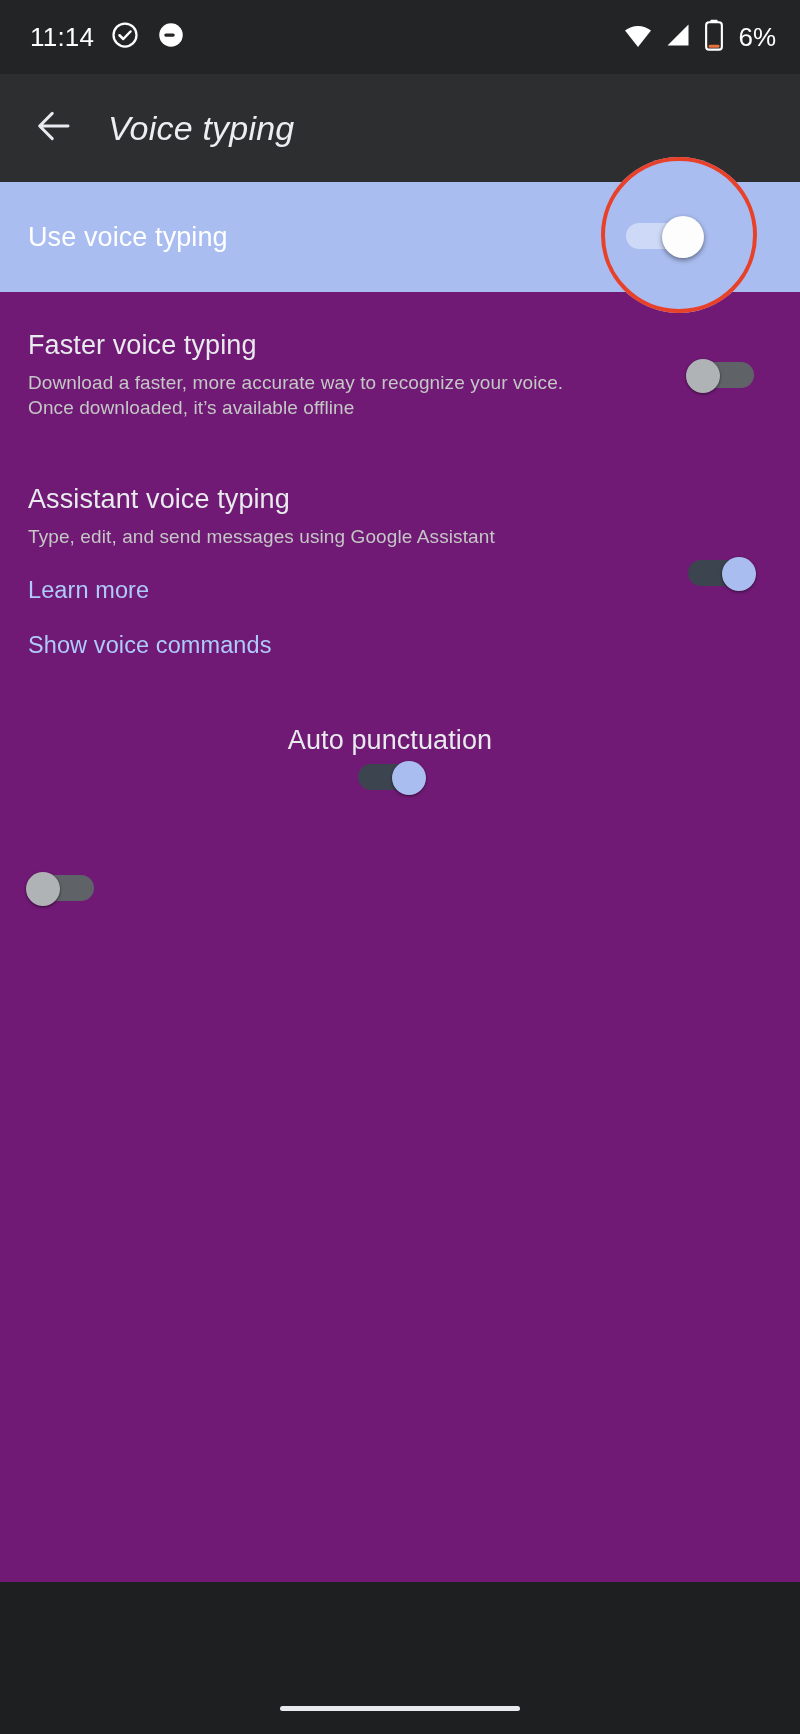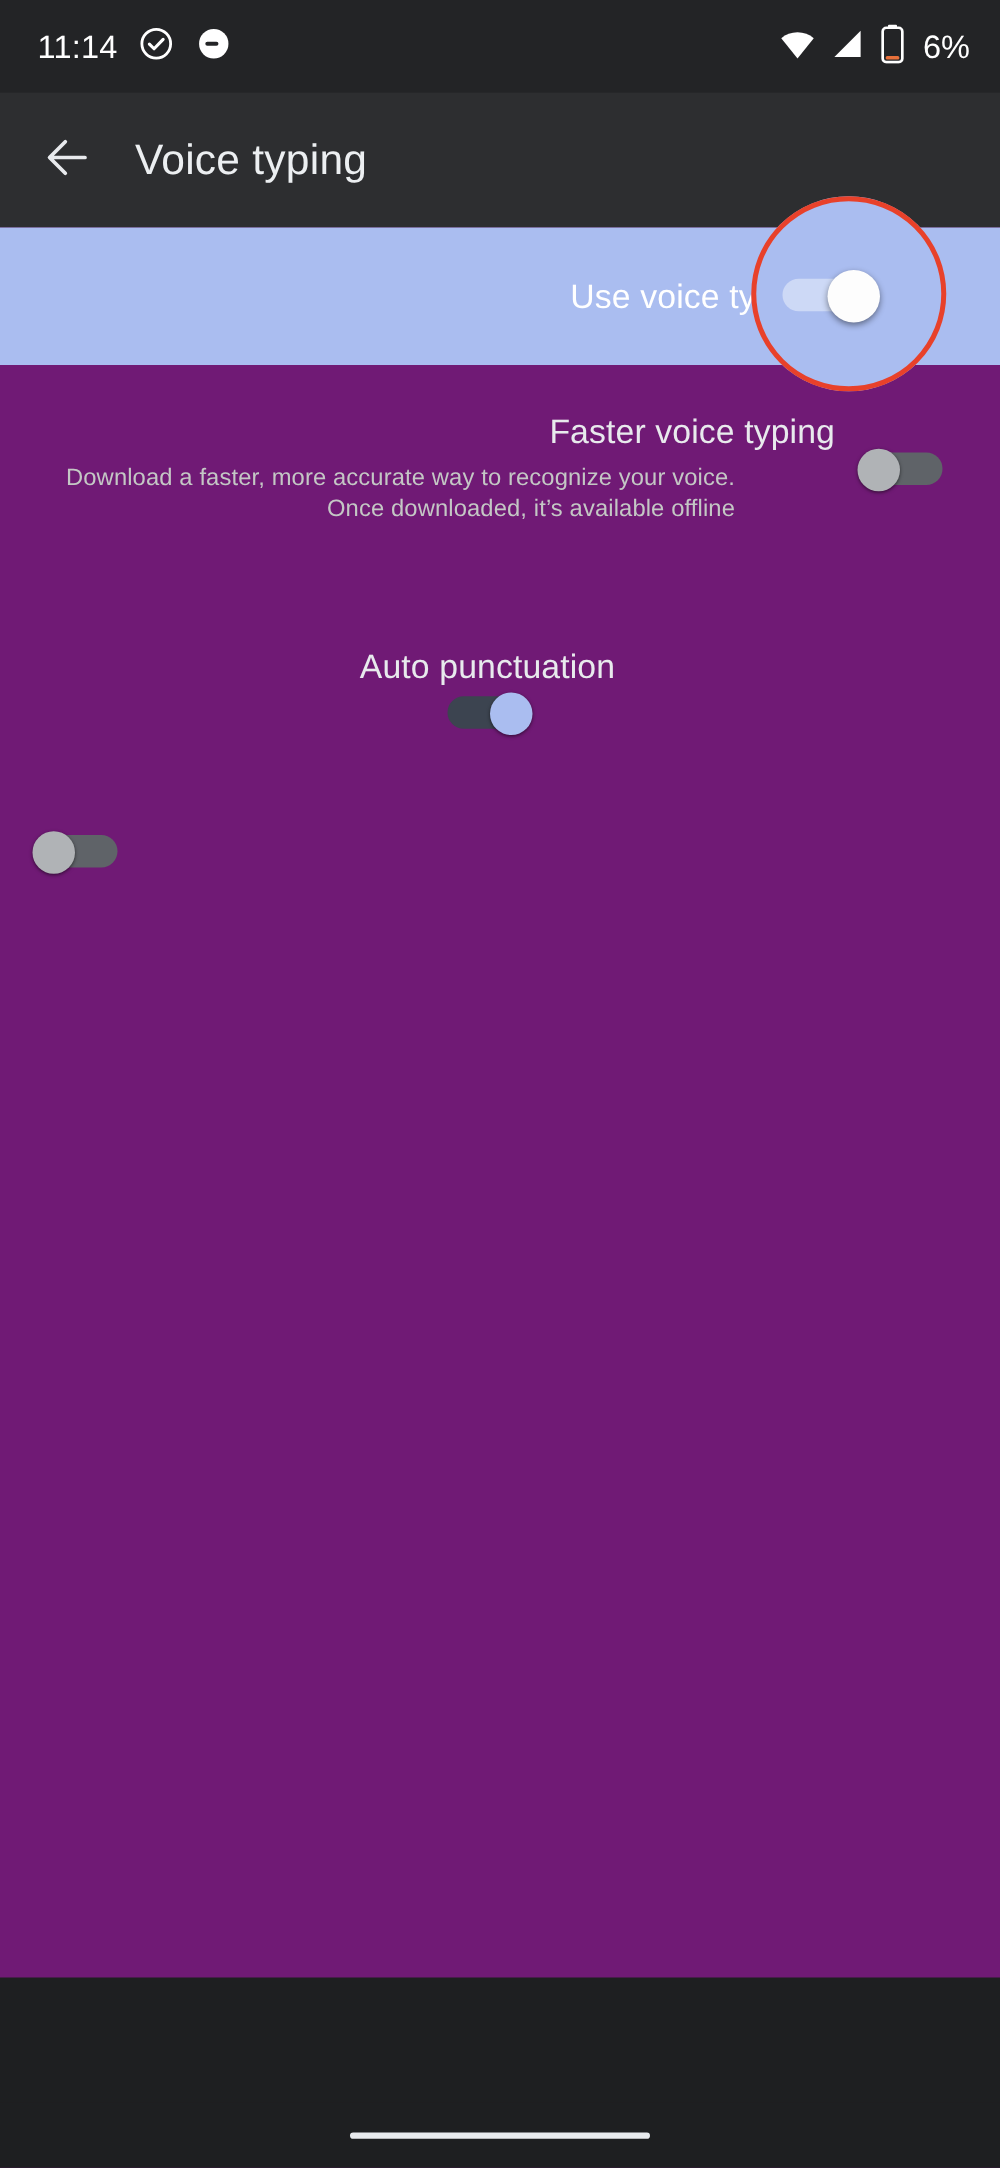--- a/index.html
+++ b/index.html
@@ -11,21 +11,20 @@
     font-family: "Liberation Sans", sans-serif;
     overflow: hidden;
   }
 
   #screen {
     position: relative;
     width: 800px;
     height: 1734px;
     background: #1e1f21;
     overflow: hidden;
-    text-align: right;
   }
 
   
   .status-bar {
     position: relative;
     height: 74px;
     background: #232426;
     display: flex;
     align-items: center;
     justify-content: space-between;
@@ -60,20 +59,21 @@
 
   
   .app-bar {
     height: 108px;
     background: #2d2e30;
     display: flex;
     align-items: center;
     padding-left: 30px;
     gap: 30px;
     position: relative;
+    font-style: italic;
   }
   .back-btn {
     width: 48px;
     height: 48px;
     display: flex;
     align-items: center;
     justify-content: center;
     cursor: pointer;
   }
   .app-title {
@@ -325,20 +325,34 @@
         <div class="row-summary">Download a faster, more accurate way to recognize your voice. Once downloaded, it’s available offline</div>
       </div>
       <div class="switch off">
         <span class="track"></span>
         <span class="thumb"></span>
       </div>
     </div>
 
     <div class="spacer-md"></div>
 
+    <div class="row" style="padding-top:14px;padding-bottom:14px;">
+      <div class="row-text">
+        <div class="row-title">Assistant voice typing</div>
+        <div class="row-summary">Type, edit, and send messages using Google Assistant</div>
+        <div style="height:26px;"></div>
+        <span class="row-link">Learn more</span>
+        <div style="height:24px;"></div>
+        <span class="row-link">Show voice commands</span>
+      </div>
+      <div class="switch on">
+        <span class="track"></span>
+        <span class="thumb"></span>
+      </div>
+    </div>
 
     <div class="spacer-md"></div>
 
     <div class="row" style="padding-top:14px;padding-bottom:14px;flex-direction:column;">
       <div class="row-text">
         <div class="row-title">Auto punctuation</div>
       </div>
       <div class="switch on">
         <span class="track"></span>
         <span class="thumb"></span>

